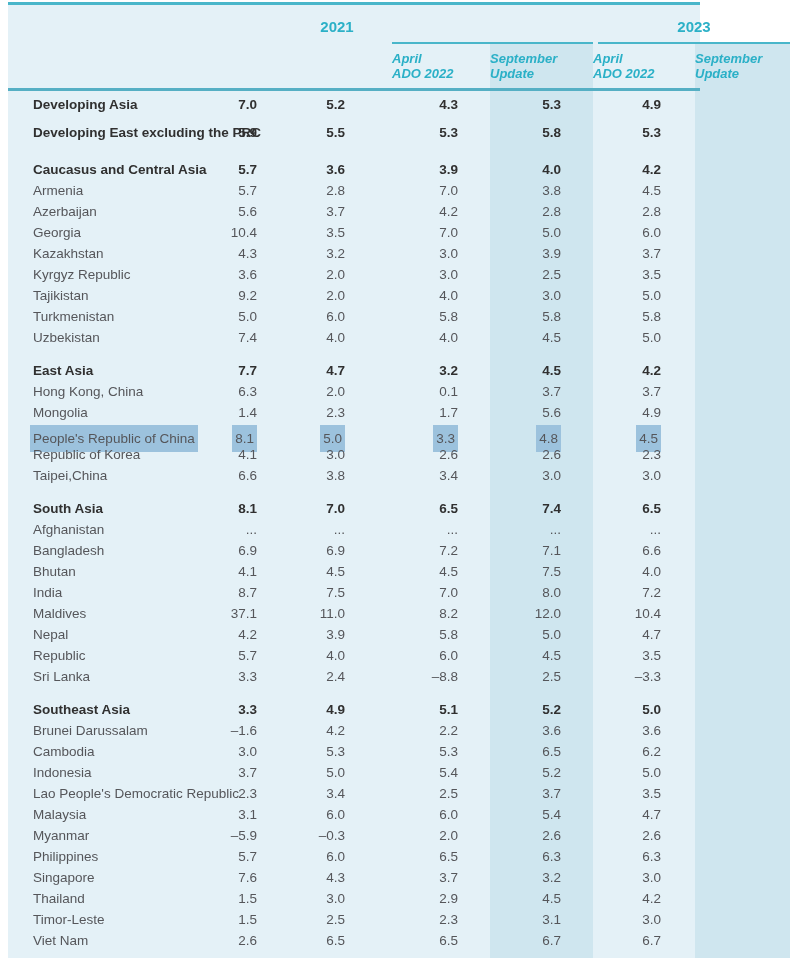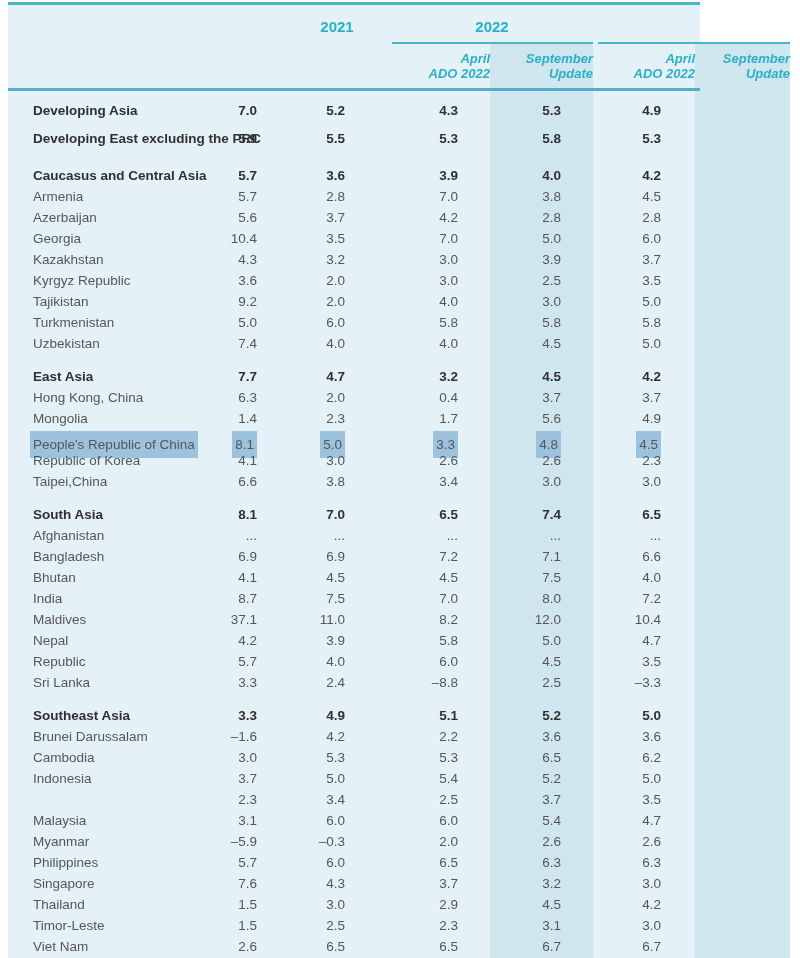--- a/index.html
+++ b/index.html
@@ -21,30 +21,30 @@
     position:absolute; top:13px; width:200px; text-align:center;
     color:#2bb0c7; font-weight:bold; font-size:15px;
   }
   .year.y1 { left:229px; }
   .year.y2 { left:384px; }
   .year.y3 { left:586px; }
   .yrule { position:absolute; top:37px; height:2px; background:#49b6ca; }
   .yrule.r1 { left:384px; width:201px; }
   .yrule.r2 { left:590px; width:192px; }
   .sub {
-    position:absolute; top:46px; text-align:right;
+    position:absolute; top:46px; text-align:left;
     color:#2bb0c7; font-weight:bold; font-style:italic;
     font-size:13px; line-height:15px;
   }
   .sub.p1 { left:384px; width:98px; }
   .sub.p2 { left:482px; width:103px; }
   .sub.p3 { left:585px; width:102px; }
   .sub.p4 { left:687px; width:95px; }
   .heavy-rule { position:absolute; top:83px; left:0; width:100%; height:3px; background:#55afc4; }
-  .rows { position:absolute; top:92px; left:0; right:0; }
+  .rows { position:absolute; top:86px; left:0; right:0; }
   .section { position:relative; }
   .section + .section { margin-top:12px; }
   .row {
     position:relative; height:21px; line-height:21px;
     font-size:13.5px; color:#55565a;
   }
   .section.summary .row { height:28px; line-height:28px; }
   .row .label { position:absolute; left:25px; white-space:nowrap; }
   .row .num { position:absolute; white-space:nowrap; }
   .row .num.c0 { right:443px; }
@@ -59,21 +59,21 @@
   .row.hl .label { left:22px; }
 </style>
 </head>
 <body>
 
 <div class="panel">
   <div class="stripe s1"></div>
   <div class="stripe s2"></div>
 
   <div class="year y1">2021</div>
-  <div class="year y2">2022</div>
+  <div class="year y3">2023</div>
 
   <div class="yrule r1"></div>
   <div class="yrule r2"></div>
 
   <div class="sub p1">
     <div>April</div>
     <div>ADO 2022</div>
   </div>
   <div class="sub p2">
     <div>September</div>
@@ -189,21 +189,21 @@
           <span class="num c0">7.7</span>
           <span class="num c1">4.7</span>
           <span class="num c2">3.2</span>
           <span class="num c3">4.5</span>
           <span class="num c4">4.2</span>
         </div>
         <div class="row">
           <span class="label">Hong Kong, China</span>
           <span class="num c0">6.3</span>
           <span class="num c1">2.0</span>
-          <span class="num c2">0.4</span>
+          <span class="num c2">0.1</span>
           <span class="num c3">3.7</span>
           <span class="num c4">3.7</span>
         </div>
         <div class="row">
           <span class="label">Mongolia</span>
           <span class="num c0">1.4</span>
           <span class="num c1">2.3</span>
           <span class="num c2">1.7</span>
           <span class="num c3">5.6</span>
           <span class="num c4">4.9</span>
@@ -334,20 +334,21 @@
         </div>
         <div class="row">
           <span class="label">Indonesia</span>
           <span class="num c0">3.7</span>
           <span class="num c1">5.0</span>
           <span class="num c2">5.4</span>
           <span class="num c3">5.2</span>
           <span class="num c4">5.0</span>
         </div>
         <div class="row">
+          <span class="label">Lao People's Democratic Republic</span>
           <span class="num c0">2.3</span>
           <span class="num c1">3.4</span>
           <span class="num c2">2.5</span>
           <span class="num c3">3.7</span>
           <span class="num c4">3.5</span>
         </div>
         <div class="row">
           <span class="label">Malaysia</span>
           <span class="num c0">3.1</span>
           <span class="num c1">6.0</span>

